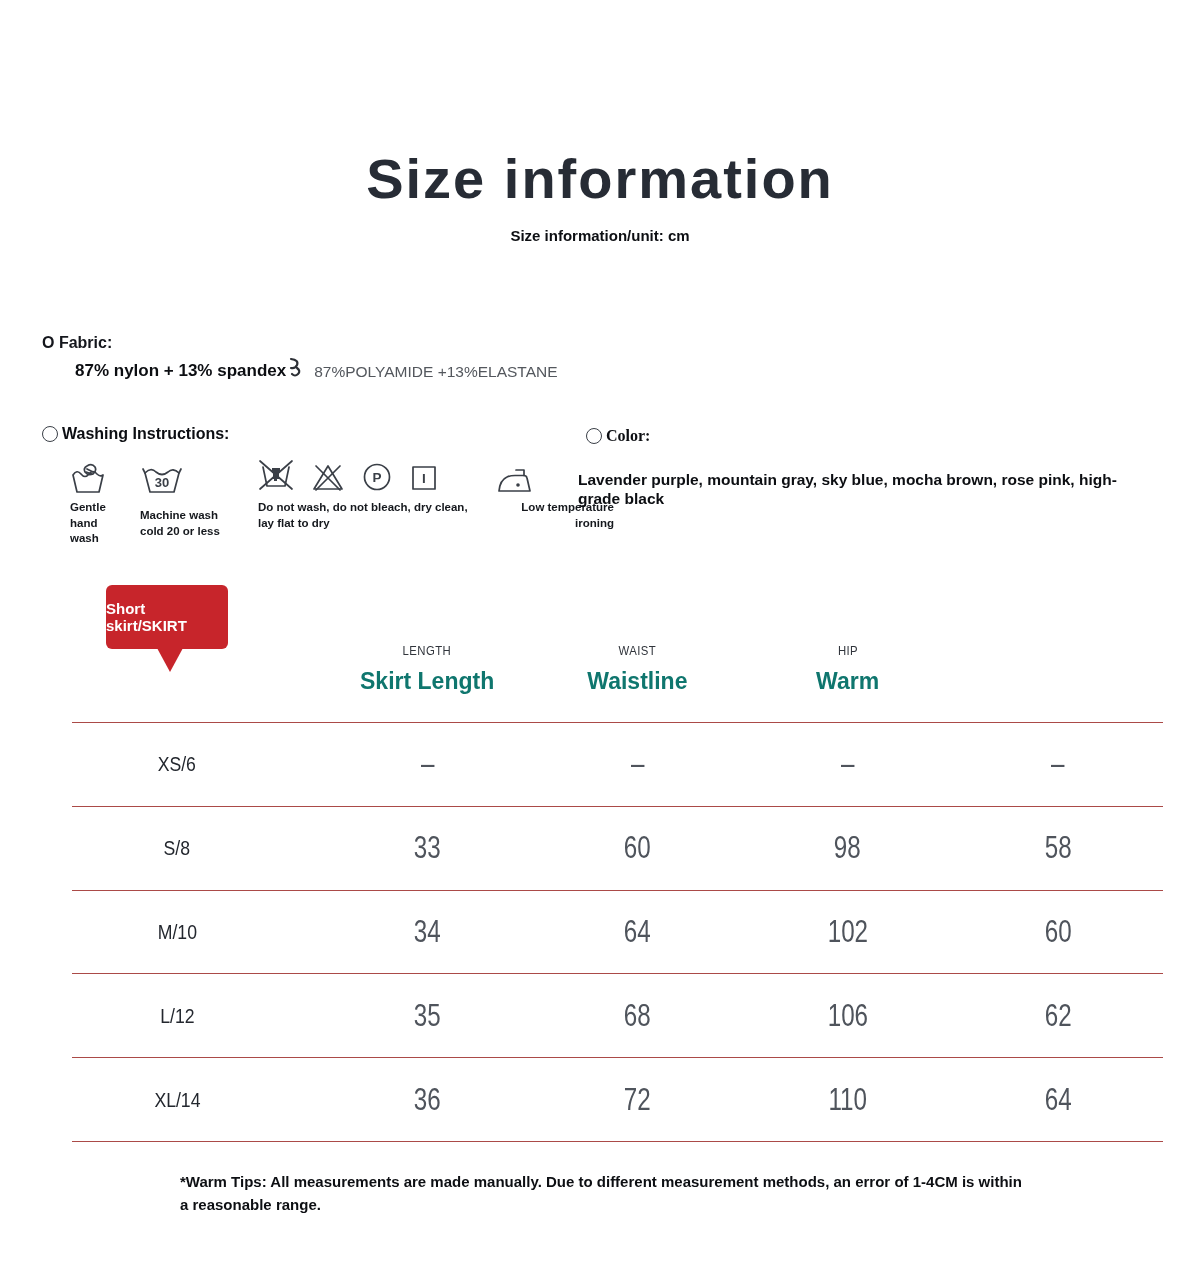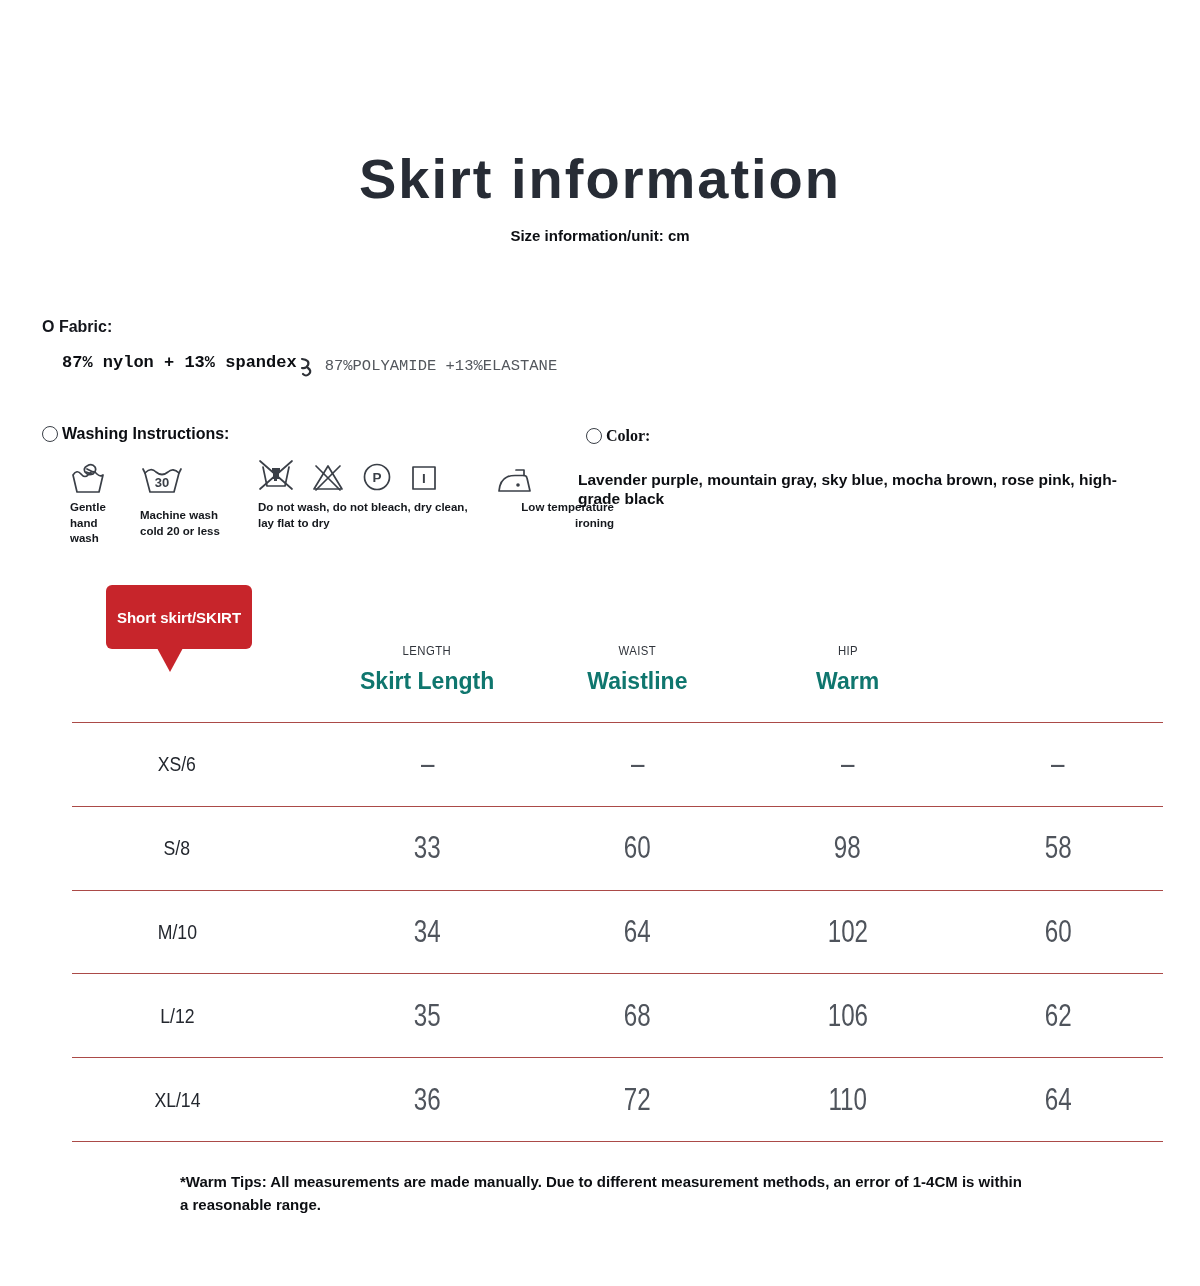--- a/index.html
+++ b/index.html
@@ -6,22 +6,22 @@
   body{font-family:"Liberation Sans","DejaVu Sans",sans-serif;color:#14161c;}
   .page{position:relative;width:1200px;height:1286px;background:#fff;overflow:hidden;}
 
   
   .title{position:absolute;top:146px;left:0;width:100%;text-align:center;
          font-size:56px;font-weight:600;letter-spacing:2px;color:#272c35;}
   .subtitle{position:absolute;top:227px;left:0;width:100%;text-align:center;
             font-size:15px;font-weight:700;color:#0d0f13;}
 
   
-  .fabric-heading{position:absolute;top:318px;left:42px;font-size:16px;font-weight:700;}
-  .fabric-line{position:absolute;top:353px;left:62px;display:flex;align-items:flex-start;font-family:Liberation Mono, monospace;}
+  .fabric-heading{position:absolute;top:334px;left:42px;font-size:16px;font-weight:700;}
+  .fabric-line{position:absolute;top:353px;left:75px;display:flex;align-items:flex-end;}
   .fabric-primary{font-size:17px;font-weight:700;color:#0c0e12;}
   .fabric-mark{margin:4px 4px 0 2px;}
   .fabric-secondary{font-size:15.5px;color:#53575d;margin-left:8px;margin-top:4px;}
 
   
   .sec-heading{position:absolute;display:flex;align-items:center;font-size:16px;font-weight:700;color:#0c0e12;}
   .bullet{width:14px;height:14px;border:1.6px solid #3a3f47;border-radius:50%;margin-right:4px;flex:0 0 auto;}
   .washing-heading{top:425px;left:42px;}
   .color-heading{top:427px;left:586px;font-family:Liberation Serif, serif;}
 
@@ -36,21 +36,21 @@
   .col-machine{width:104px;margin-left:12px;gap:8px;}
   .col-group{width:216px;margin-left:14px;}
   .col-iron{width:118px;margin-left:22px;text-align:right;}
   .group-icons{display:flex;align-items:flex-end;gap:18px;height:36px;}
 
   
   .color-text{position:absolute;top:470px;left:578px;width:556px;
               font-size:15.5px;font-weight:700;color:#0c0e12;line-height:1.23;}
 
   
-  .badge{position:absolute;top:585px;left:106px;width:146px;height:64px;background:#c7252b;
+  .badge{position:absolute;top:585px;left:106px;width:122px;height:64px;background:#c7252b;
          border-radius:6px;display:flex;align-items:center;justify-content:center;}
   .badge-label{color:#ffffff;font-size:15px;font-weight:700;}
   .badge-tail{position:absolute;top:648px;left:157px;width:0;height:0;
               border-left:13px solid transparent;border-right:13px solid transparent;
               border-top:24px solid #c7252b;}
 
   
   .thead{position:absolute;top:643px;left:72px;width:1091px;display:grid;
          grid-template-columns:250px repeat(4,1fr);}
   .th{display:flex;flex-direction:column;align-items:center;}
@@ -70,21 +70,21 @@
 
   
   .footnote{position:absolute;top:1170px;left:180px;width:850px;
             font-size:15px;font-weight:700;color:#0d0f13;line-height:1.55;}
 </style>
 </head>
 <body>
 
 <div class="page">
 
-  <div class="title">Skirt information</div>
+  <div class="title">Size information</div>
   <div class="subtitle">Size information/unit: cm</div>
 
   <div class="fabric-heading">O Fabric:</div>
   <div class="fabric-line">
     <span class="fabric-primary">87% nylon + 13% spandex</span>
     <span class="fabric-mark">
       <svg width="14" height="20" viewBox="0 0 14 20">
         <path d="M3,2 q8,1 6,6 q-2,4 -6,3 M9,11 q4,3 1,6 q-3,3 -6,0" stroke="#2c2f35" stroke-width="2.2" fill="none" stroke-linecap="round"></path>
       </svg>
     </span>

